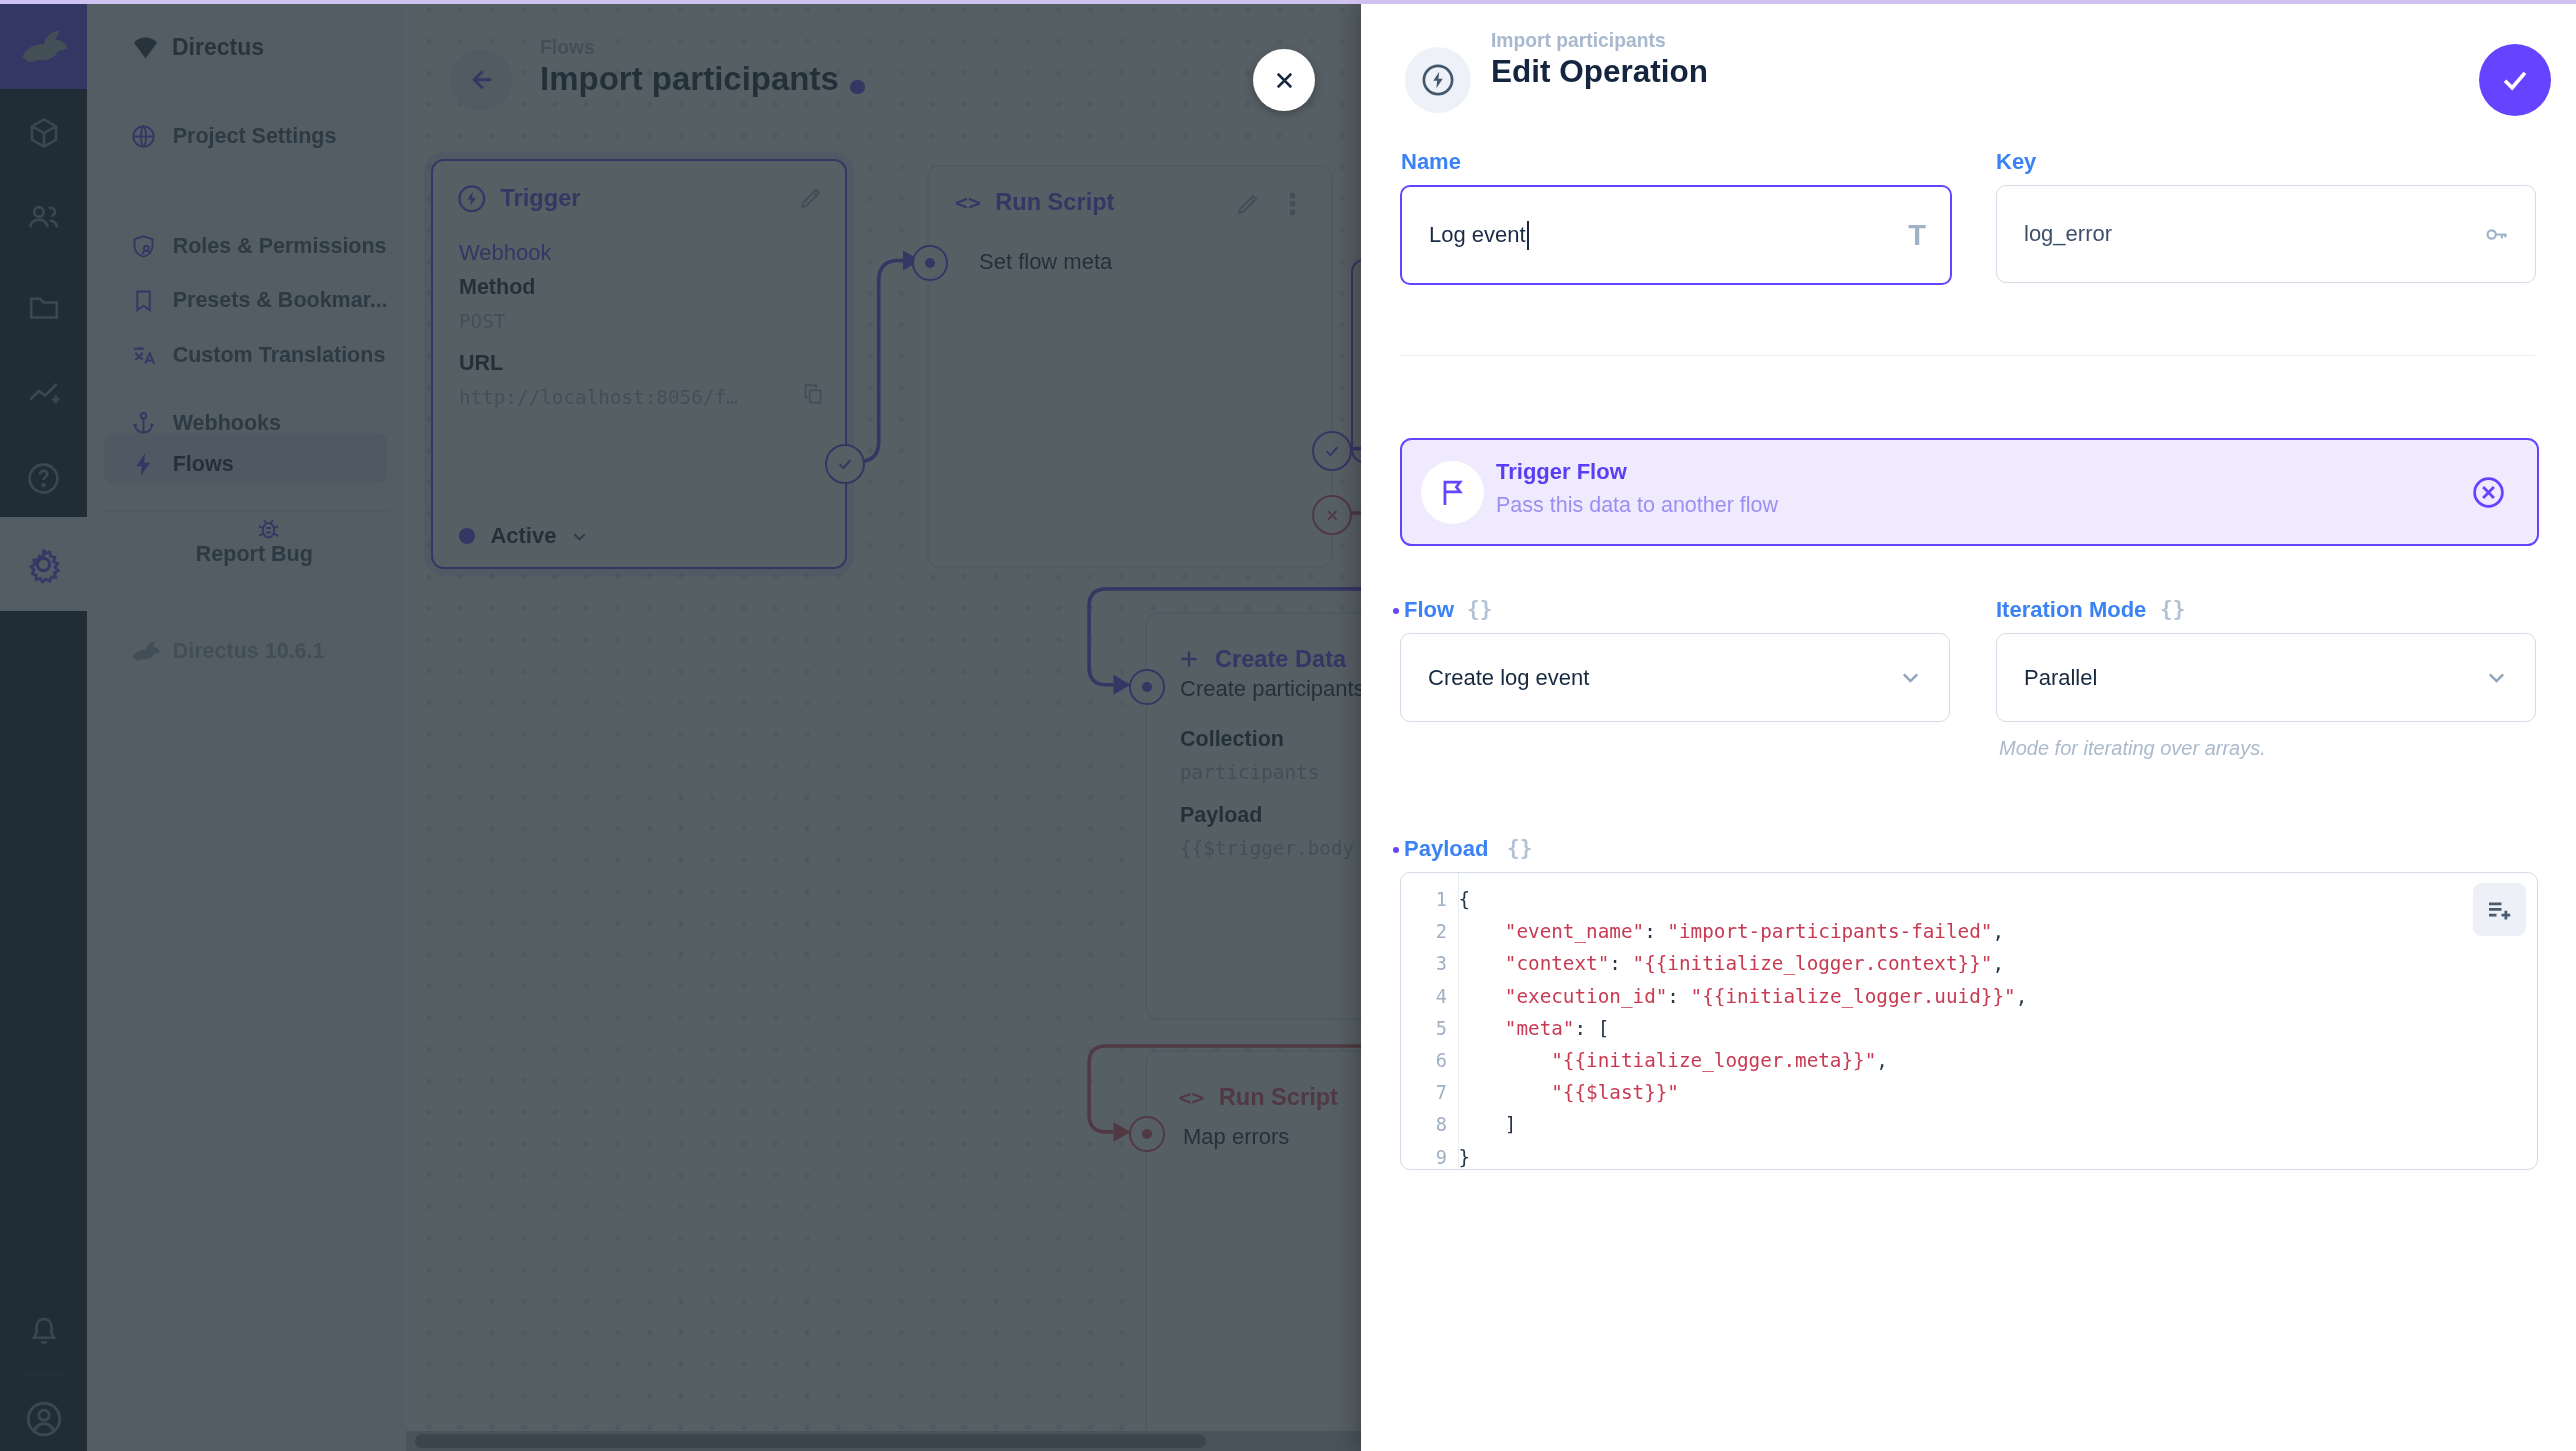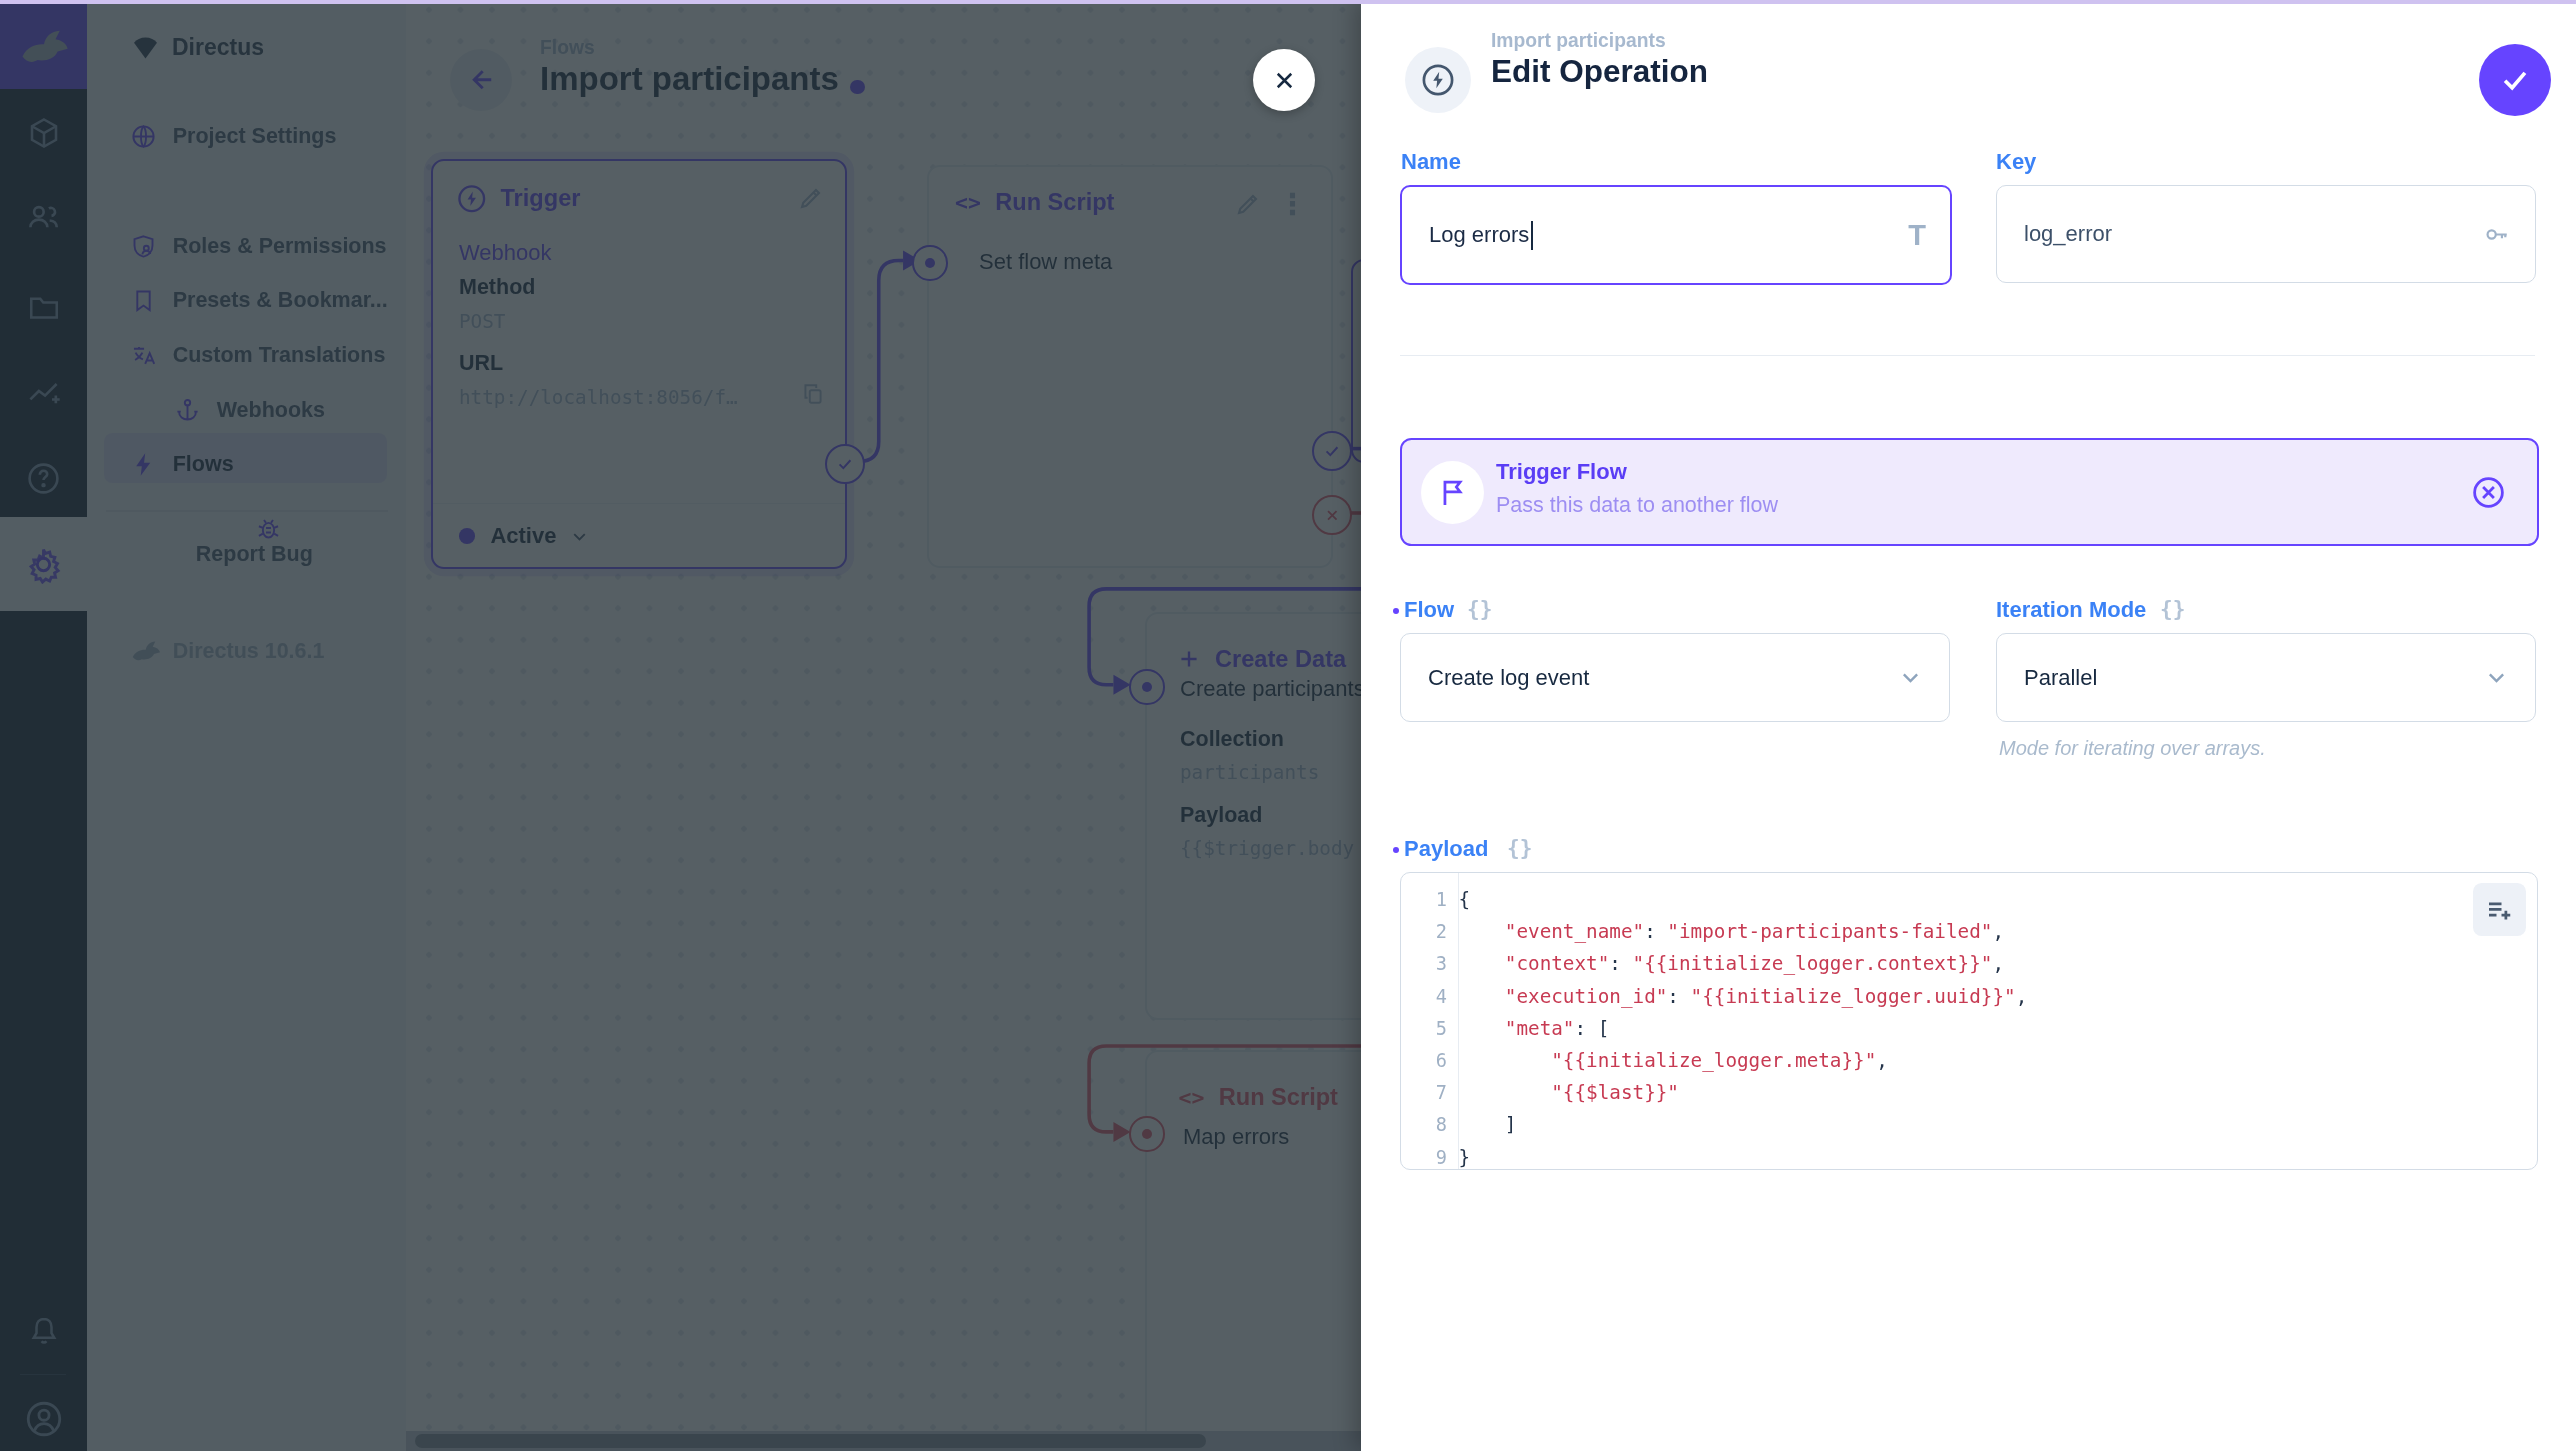--- a/index.html
+++ b/index.html
@@ -188,21 +188,21 @@
     </div>
     <div class="nav-item" style="top:324px;">
       <span class="nav-ic">
           <svg viewBox="0 0 24 24" width="27" height="27" fill="none" stroke="currentColor" stroke-width="1.7">
             <path d="M3.5 6 h9 M8 4.5 V6 M5 9.5 C6.5 12.5 9 14.5 11.5 15.5 M11 9.5 C9.5 12.5 7 14.8 4.5 16"></path>
             <path d="M13.5 19.5 L17.5 10 L21.5 19.5 M14.8 16.5 H20.2"></path>
           </svg>
         </span>
       <span class="nav-label">Custom Translations</span>
     </div>
-    <div class="nav-item" style="top:379px;padding-left:44px;">
+    <div class="nav-item" style="top:392px;">
       <span class="nav-ic">
           <svg viewBox="0 0 24 24" width="27" height="27" fill="none" stroke="currentColor" stroke-width="1.7">
             <circle cx="12" cy="5" r="2.4"></circle>
             <path d="M12 7.4 V20 M4.5 13 C4.5 17.5 8 20 12 20 C16 20 19.5 17.5 19.5 13 M3 13 h3 M18 13 h3"></path>
           </svg>
         </span>
       <span class="nav-label">Webhooks</span>
     </div>
     <div class="nav-item" style="top:433px;">
       <div class="nav-active-bg"></div>
@@ -378,21 +378,21 @@
     <div id="drawer-fab" class="d-abs circle-btn">
       <svg width="34" height="34" viewBox="0 0 24 24" fill="none" stroke="currentColor" stroke-width="2.6">
           <path d="M5 12.5 L10 17.5 L19 7"></path>
         </svg>
     </div>
 
     <div class="d-abs field-label" style="left:40px;top:149px;">Name</div>
     <div class="d-abs field-label" style="left:635px;top:149px;">Key</div>
 
     <div class="input focused" style="left:39px;top:185px;width:548px;">
-      <span class="input-text">Log errors</span>
+      <span class="input-text">Log event</span>
         <span class="caret"></span>
       <span class="input-ic" style="font-size:29px;font-weight:700;">T</span>
     </div>
     <div class="input" style="left:635px;top:185px;width:538px;">
       <span class="input-text" style="color:#3c5069;">log_error</span>
       <span class="input-ic">
         <svg width="29" height="29" viewBox="0 0 24 24" fill="none" stroke="currentColor" stroke-width="1.8">
             <circle cx="8" cy="12" r="3.4"></circle>
             <path d="M11.4 12 H20.5 M16.5 12 V15 M19.3 12 V14.2"></path>
           </svg>

